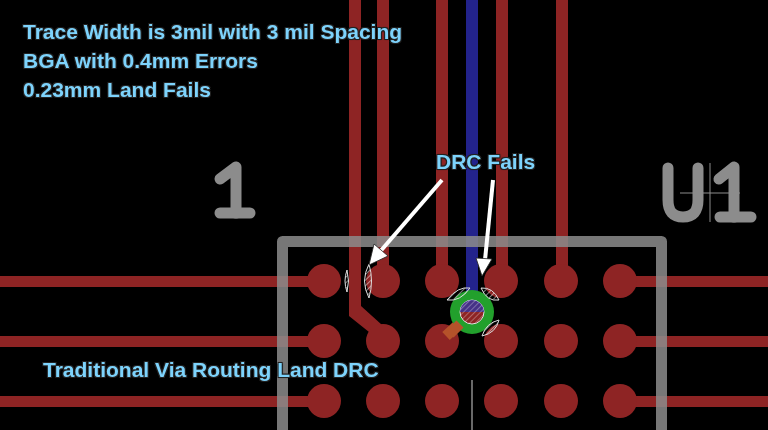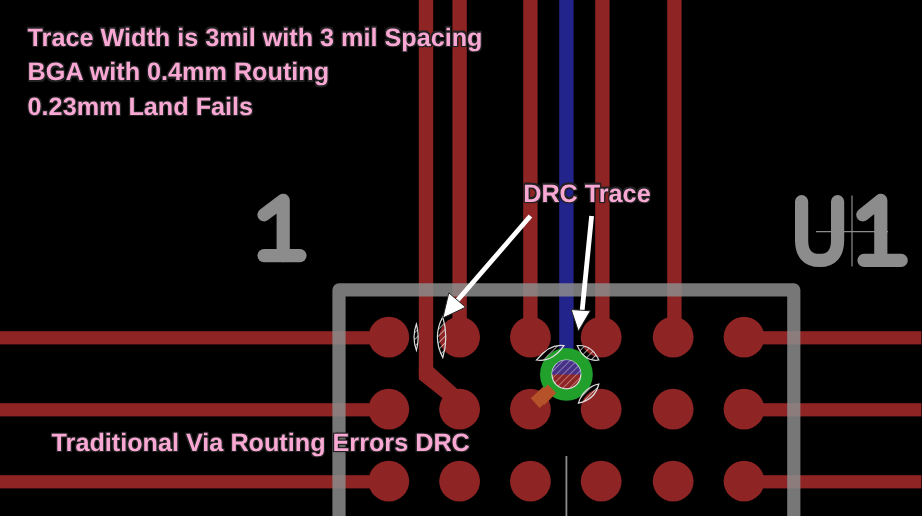--- a/index.html
+++ b/index.html
@@ -1,19 +1,19 @@
 <!DOCTYPE html>
 <html><head>
 <meta charset="utf-8">
 <style>
   html, body { margin: 0; padding: 0; background: #000; }
   body { width: 768px; height: 430px; overflow: hidden; position: relative; font-family: "DejaVu Sans", sans-serif; }
   #board { position: absolute; left: 0; top: 0; width: 768px; height: 430px; }
   .label {
-    position: absolute; color: #f9a8d4; font-weight: bold; white-space: nowrap;
+    position: absolute; color: #7dd3fc; font-weight: bold; white-space: nowrap;
     font-family: "Liberation Sans", "DejaVu Sans", sans-serif;
     text-shadow: -1px -1px 0 #222, 1px -1px 0 #222, -1px 1px 0 #222, 1px 1px 0 #222, 0 0 2px #000;
     text-align: center;
   }
   .title-line { font-size: 21px; line-height: 29px; left: 23px; }
 </style>
 </head>
 <body>
 
 <svg id="board" viewBox="0 0 768 430" xmlns="http://www.w3.org/2000/svg">
@@ -106,18 +106,18 @@
       <polygon points="369,265 374,244 388,256"></polygon>
     </g>
     <g>
       <line x1="493" y1="180" x2="485" y2="260" stroke="#ffffff" stroke-width="4"></line>
       <polygon points="482,276 476,258 492,259"></polygon>
     </g>
   </g>
 </svg>
 
 <div class="label title-line" style="top:17px;">Trace Width is 3mil with 3 mil Spacing</div>
-<div class="label title-line" style="top:46px;">BGA with 0.4mm Routing</div>
+<div class="label title-line" style="top:46px;">BGA with 0.4mm Errors</div>
 <div class="label title-line" style="top:75px;">0.23mm Land Fails</div>
 
-<div class="label" style="left:436px; top:148px; font-size:21px; line-height:28px;">DRC Trace</div>
+<div class="label" style="left:436px; top:148px; font-size:21px; line-height:28px;">DRC Fails</div>
 
-<div class="label" style="left:43px; top:356px; font-size:21px; line-height:28px;">Traditional Via Routing Errors DRC</div>
+<div class="label" style="left:43px; top:356px; font-size:21px; line-height:28px;">Traditional Via Routing Land DRC</div>
 
 </body></html>

